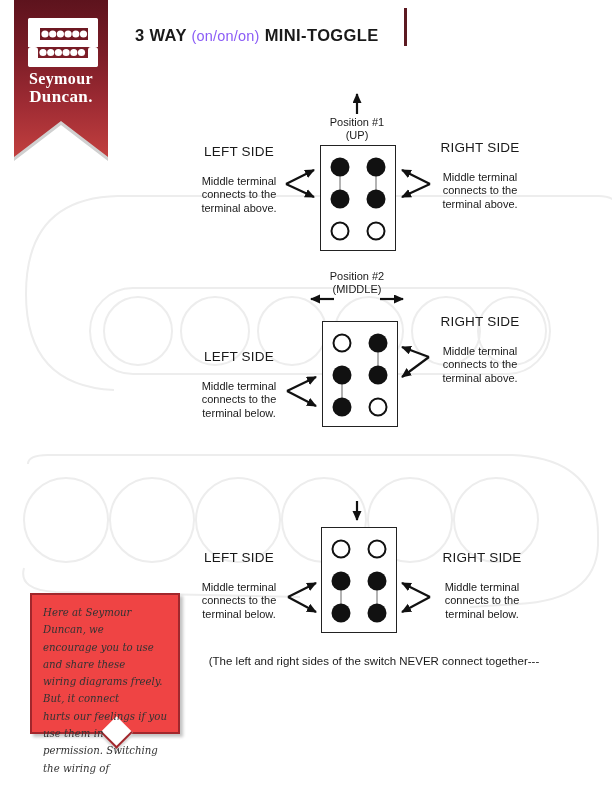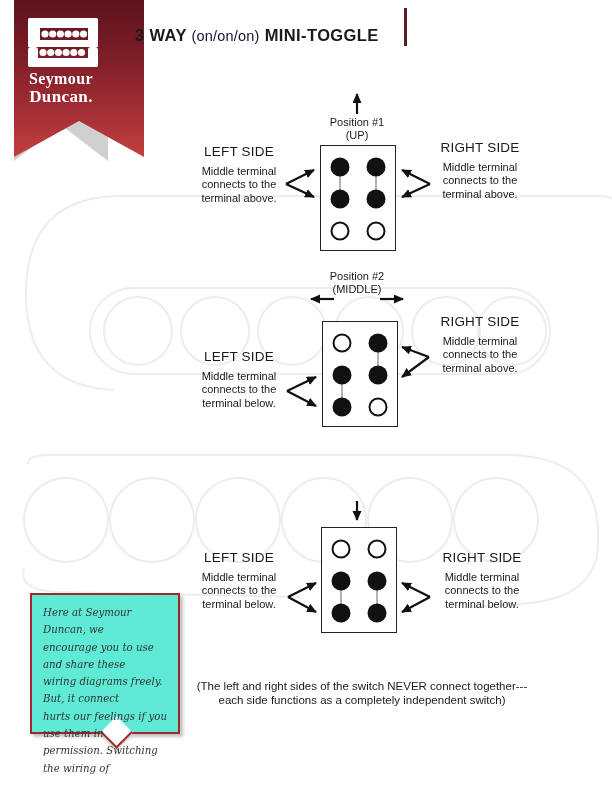--- a/index.html
+++ b/index.html
@@ -6,48 +6,48 @@
   .page{position:relative;width:612px;height:792px;background:#ffffff;overflow:hidden;
         font-family:"Liberation Sans",sans-serif;color:#1a1a1a;margin:0 auto;}
   svg{display:block;}
   .layer{position:absolute;left:0;top:0;pointer-events:none;}
 
   
   .ribbon-shadow{position:absolute;left:14px;top:4px;width:94px;height:157px;background:#d0d0d0;
     clip-path:polygon(0 0,100% 0,100% 100%,50% 77%,0 100%);}
   .ribbon{position:absolute;left:14px;top:0;width:94px;height:157px;
     background:linear-gradient(180deg,#5d131d 0%,#7c1d27 35%,#a02c34 68%,#c2403f 100%);
-    clip-path:polygon(0 0,100% 0,100% 100%,50% 77%,0 100%);padding-left:36px;}
+    clip-path:polygon(0 0,100% 0,100% 100%,50% 77%,0 100%);}
   .ribbon .s-icon{position:absolute;left:0;top:0;}
   .brand{position:absolute;left:0;width:94px;text-align:center;color:#fff;
     font-family:"Liberation Serif",serif;font-weight:bold;letter-spacing:.4px;}
   .brand.l1{top:70px;font-size:16px;}
   .brand.l2{top:87px;font-size:17px;}
 
   
   .title{position:absolute;left:135px;top:26px;font-size:16.5px;font-weight:bold;letter-spacing:.4px;white-space:nowrap;}
-  .title .mid{font-weight:normal;color:#0f172a;font-size:14.5px;letter-spacing:.2px;}
+  .title .mid{font-weight:normal;color:#8b5cf6;font-size:14.5px;letter-spacing:.2px;}
   .accent-bar{position:absolute;left:404px;top:8px;width:3px;height:38px;background:#5c1a22;}
 
   
   .pos-label{position:absolute;width:120px;text-align:center;font-size:11px;line-height:13px;}
   .switch-box{position:absolute;width:74px;height:104px;border:1.5px solid #222;background:#fff;}
   .terminal{position:absolute;width:19px;height:19px;border-radius:50%;transform:translate(-50%,-50%);box-sizing:border-box;}
   .terminal.filled{background:#111;}
   .terminal.open{background:#fff;border:2px solid #111;}
   .connector{position:absolute;width:2px;background:#b3b3b3;transform:translateX(-50%);}
   .side-label{position:absolute;width:116px;text-align:center;}
   .side-label .side-title{font-size:13.5px;line-height:14px;letter-spacing:.2px;}
-  .side-label .side-desc{margin-top:6px;font-size:11px;line-height:13.3px;}
-
-  
-  .footnote{position:absolute;left:132px;top:655px;width:460px;text-align:center;font-size:11.5px;line-height:13.5px;margin-top:25px;}
-
-  
-  .note-bubble{position:absolute;left:30px;top:593px;width:146px;height:137px;background:#5eead4;
+  .side-label .side-desc{margin-top:16px;font-size:11px;line-height:13.3px;}
+
+  
+  .footnote{position:absolute;left:144px;top:655px;width:460px;text-align:center;font-size:11.5px;line-height:13.5px;}
+
+  
+  .note-bubble{position:absolute;left:30px;top:593px;width:146px;height:137px;background:#ef4444;
     border:2.5px solid #a1272c;box-shadow:3px 3px 3px #c4c4c4;}
   .note-tail{position:absolute;left:73px;top:calc(100% - 11.5px);width:21px;height:21px;background:#fff;
     border-right:2.5px solid #a1272c;border-bottom:2.5px solid #a1272c;transform:rotate(45deg);
     box-shadow:2px 2px 2px #d6d6d6;}
   .note-text{position:absolute;left:0;top:0;width:100%;box-sizing:border-box;padding:9px 6px 0 11px;
     font-family:"DejaVu Serif",serif;font-style:italic;font-size:10.2px;line-height:17.3px;color:#333;}
 </style>
 </head>
 <body>
 
@@ -222,21 +222,20 @@
     <div class="side-title">RIGHT SIDE</div>
     <div class="side-desc">
       <div>Middle terminal</div>
       <div>connects to the</div>
       <div>terminal below.</div>
     </div>
   </div>
 
   <div class="footnote">
     <div>(The left and right sides of the switch NEVER connect together---</div>
-    <div>each side functions as a completely independent switch)</div>
   </div>
 
   <div class="note-bubble" style="border-color: rgb(161, 39, 44);">
     <div class="note-tail" style="border-right-color: rgb(161, 39, 44); border-bottom-color: rgb(161, 39, 44);"></div>
     <div class="note-text">
       <div>Here at Seymour Duncan, we</div>
       <div>encourage you to use and share these</div>
       <div>wiring diagrams freely. But, it connect</div>
       <div>hurts our feelings if you use them in</div>
       <div>permission. Switching the wiring of</div>

